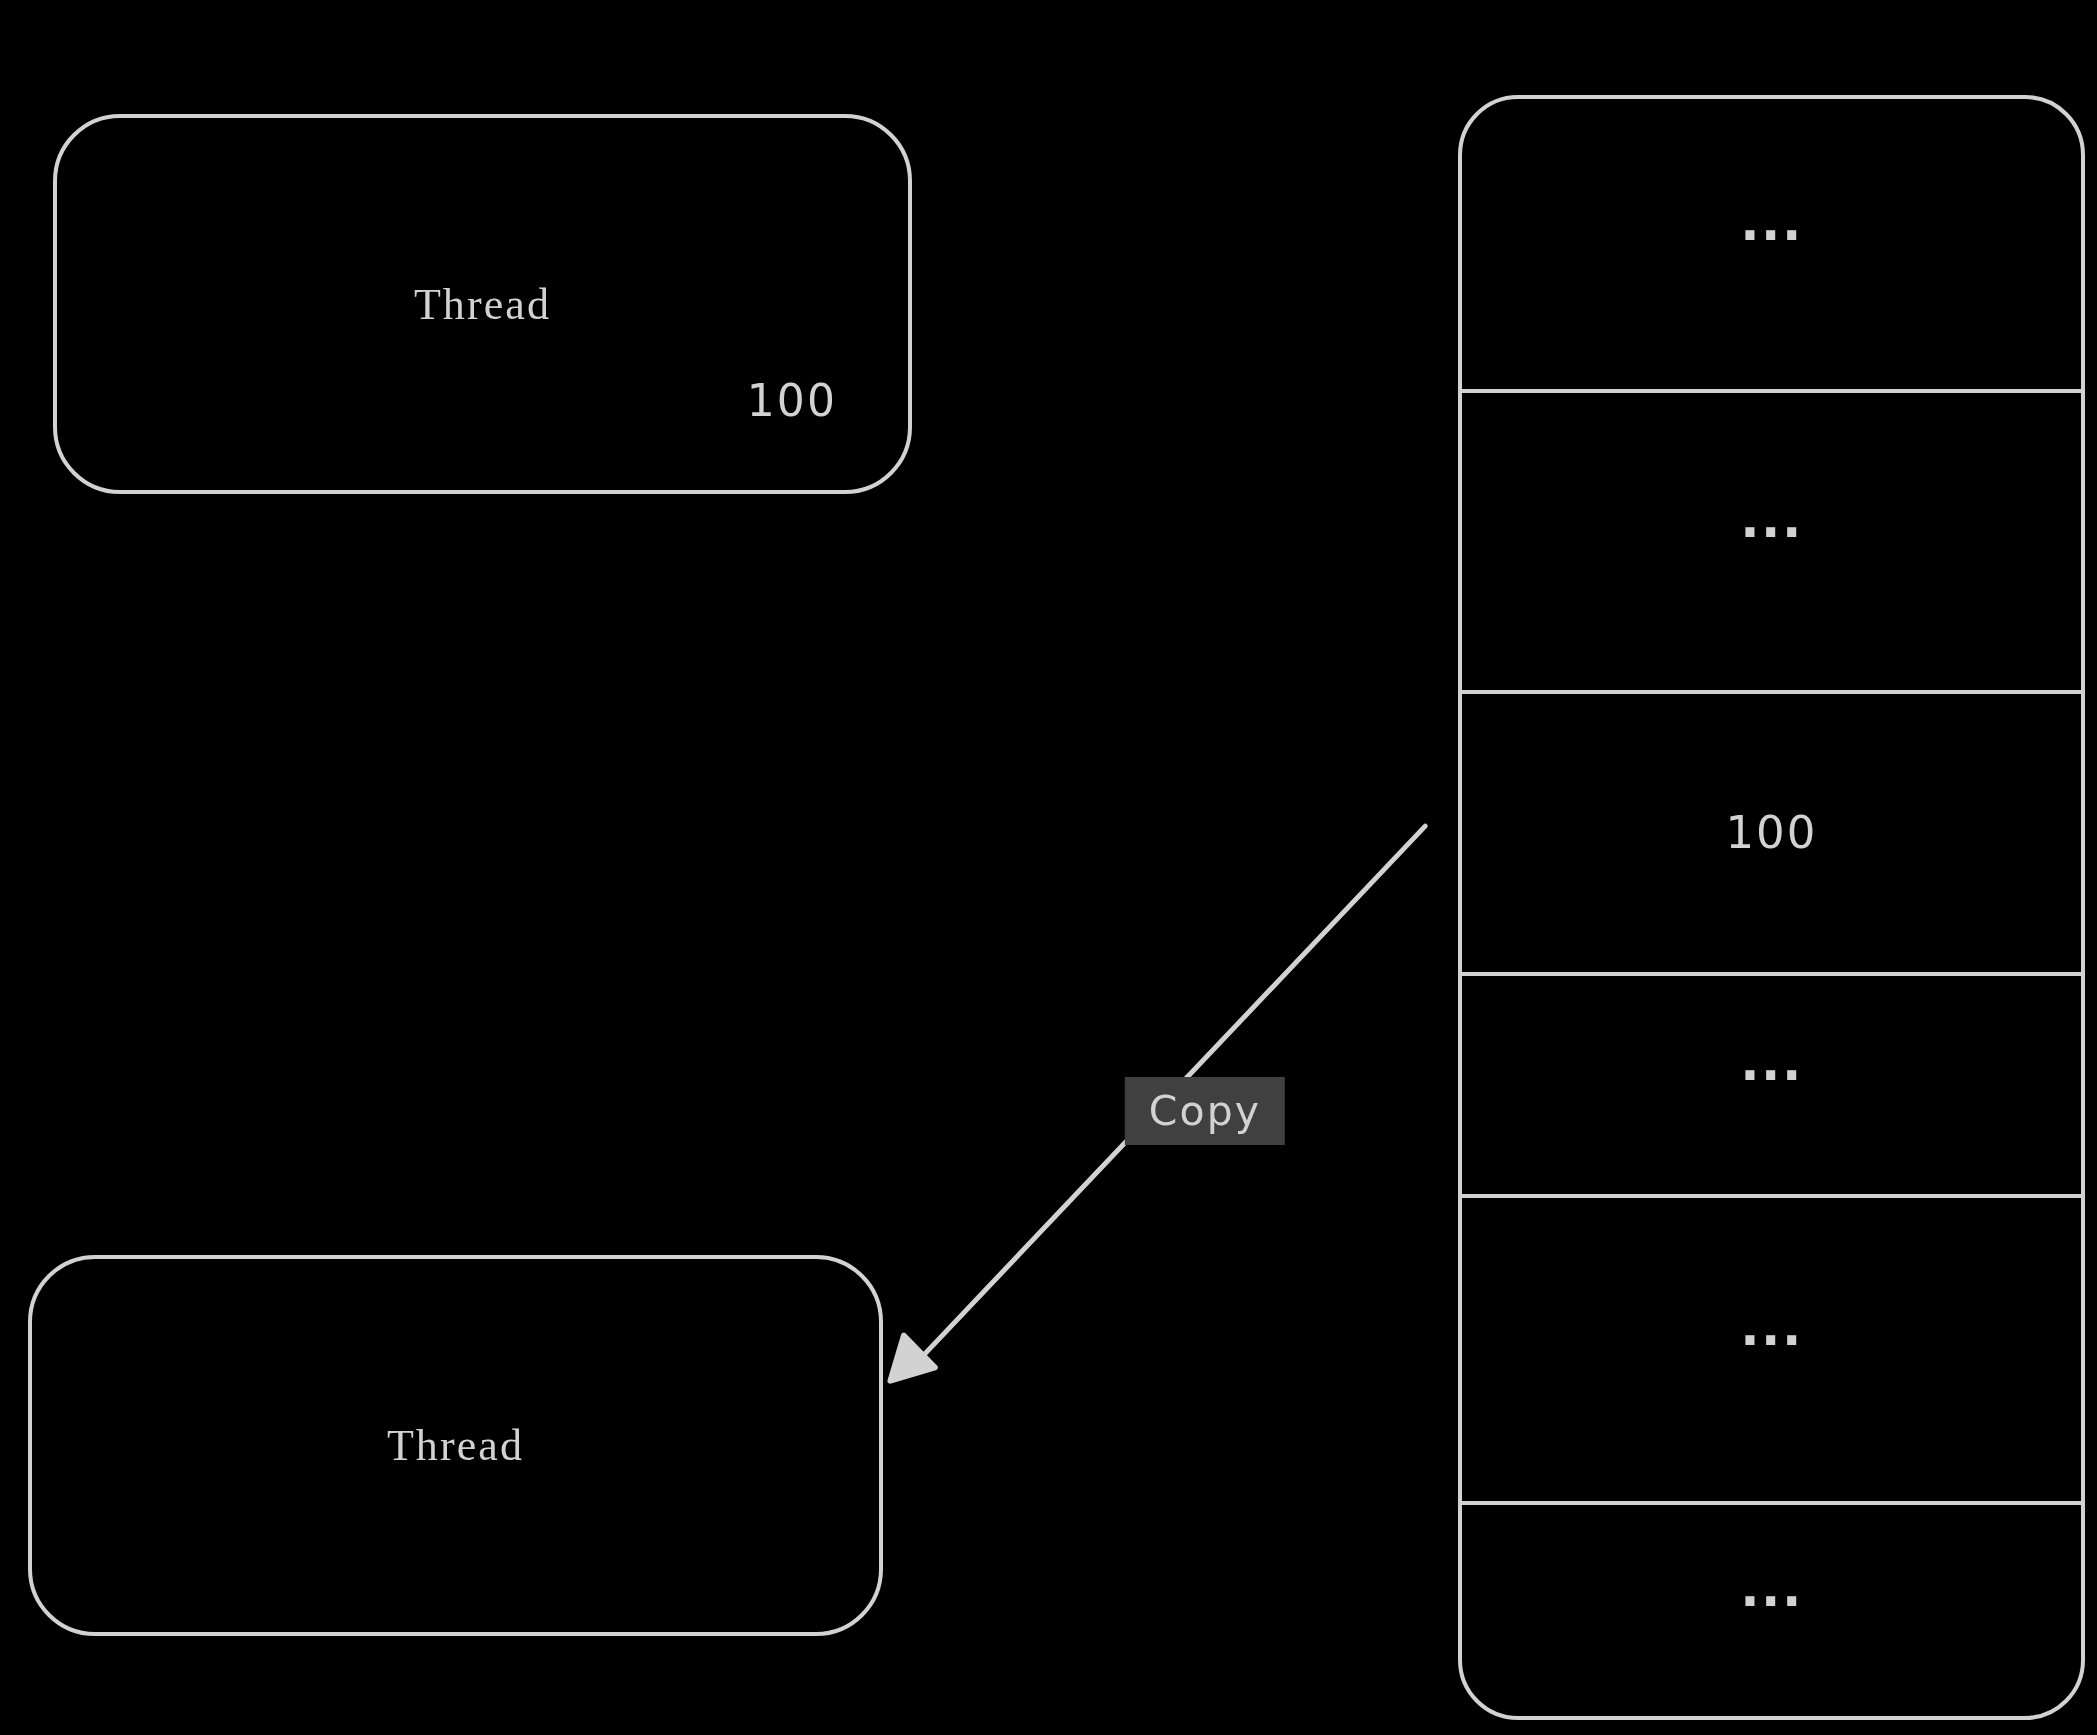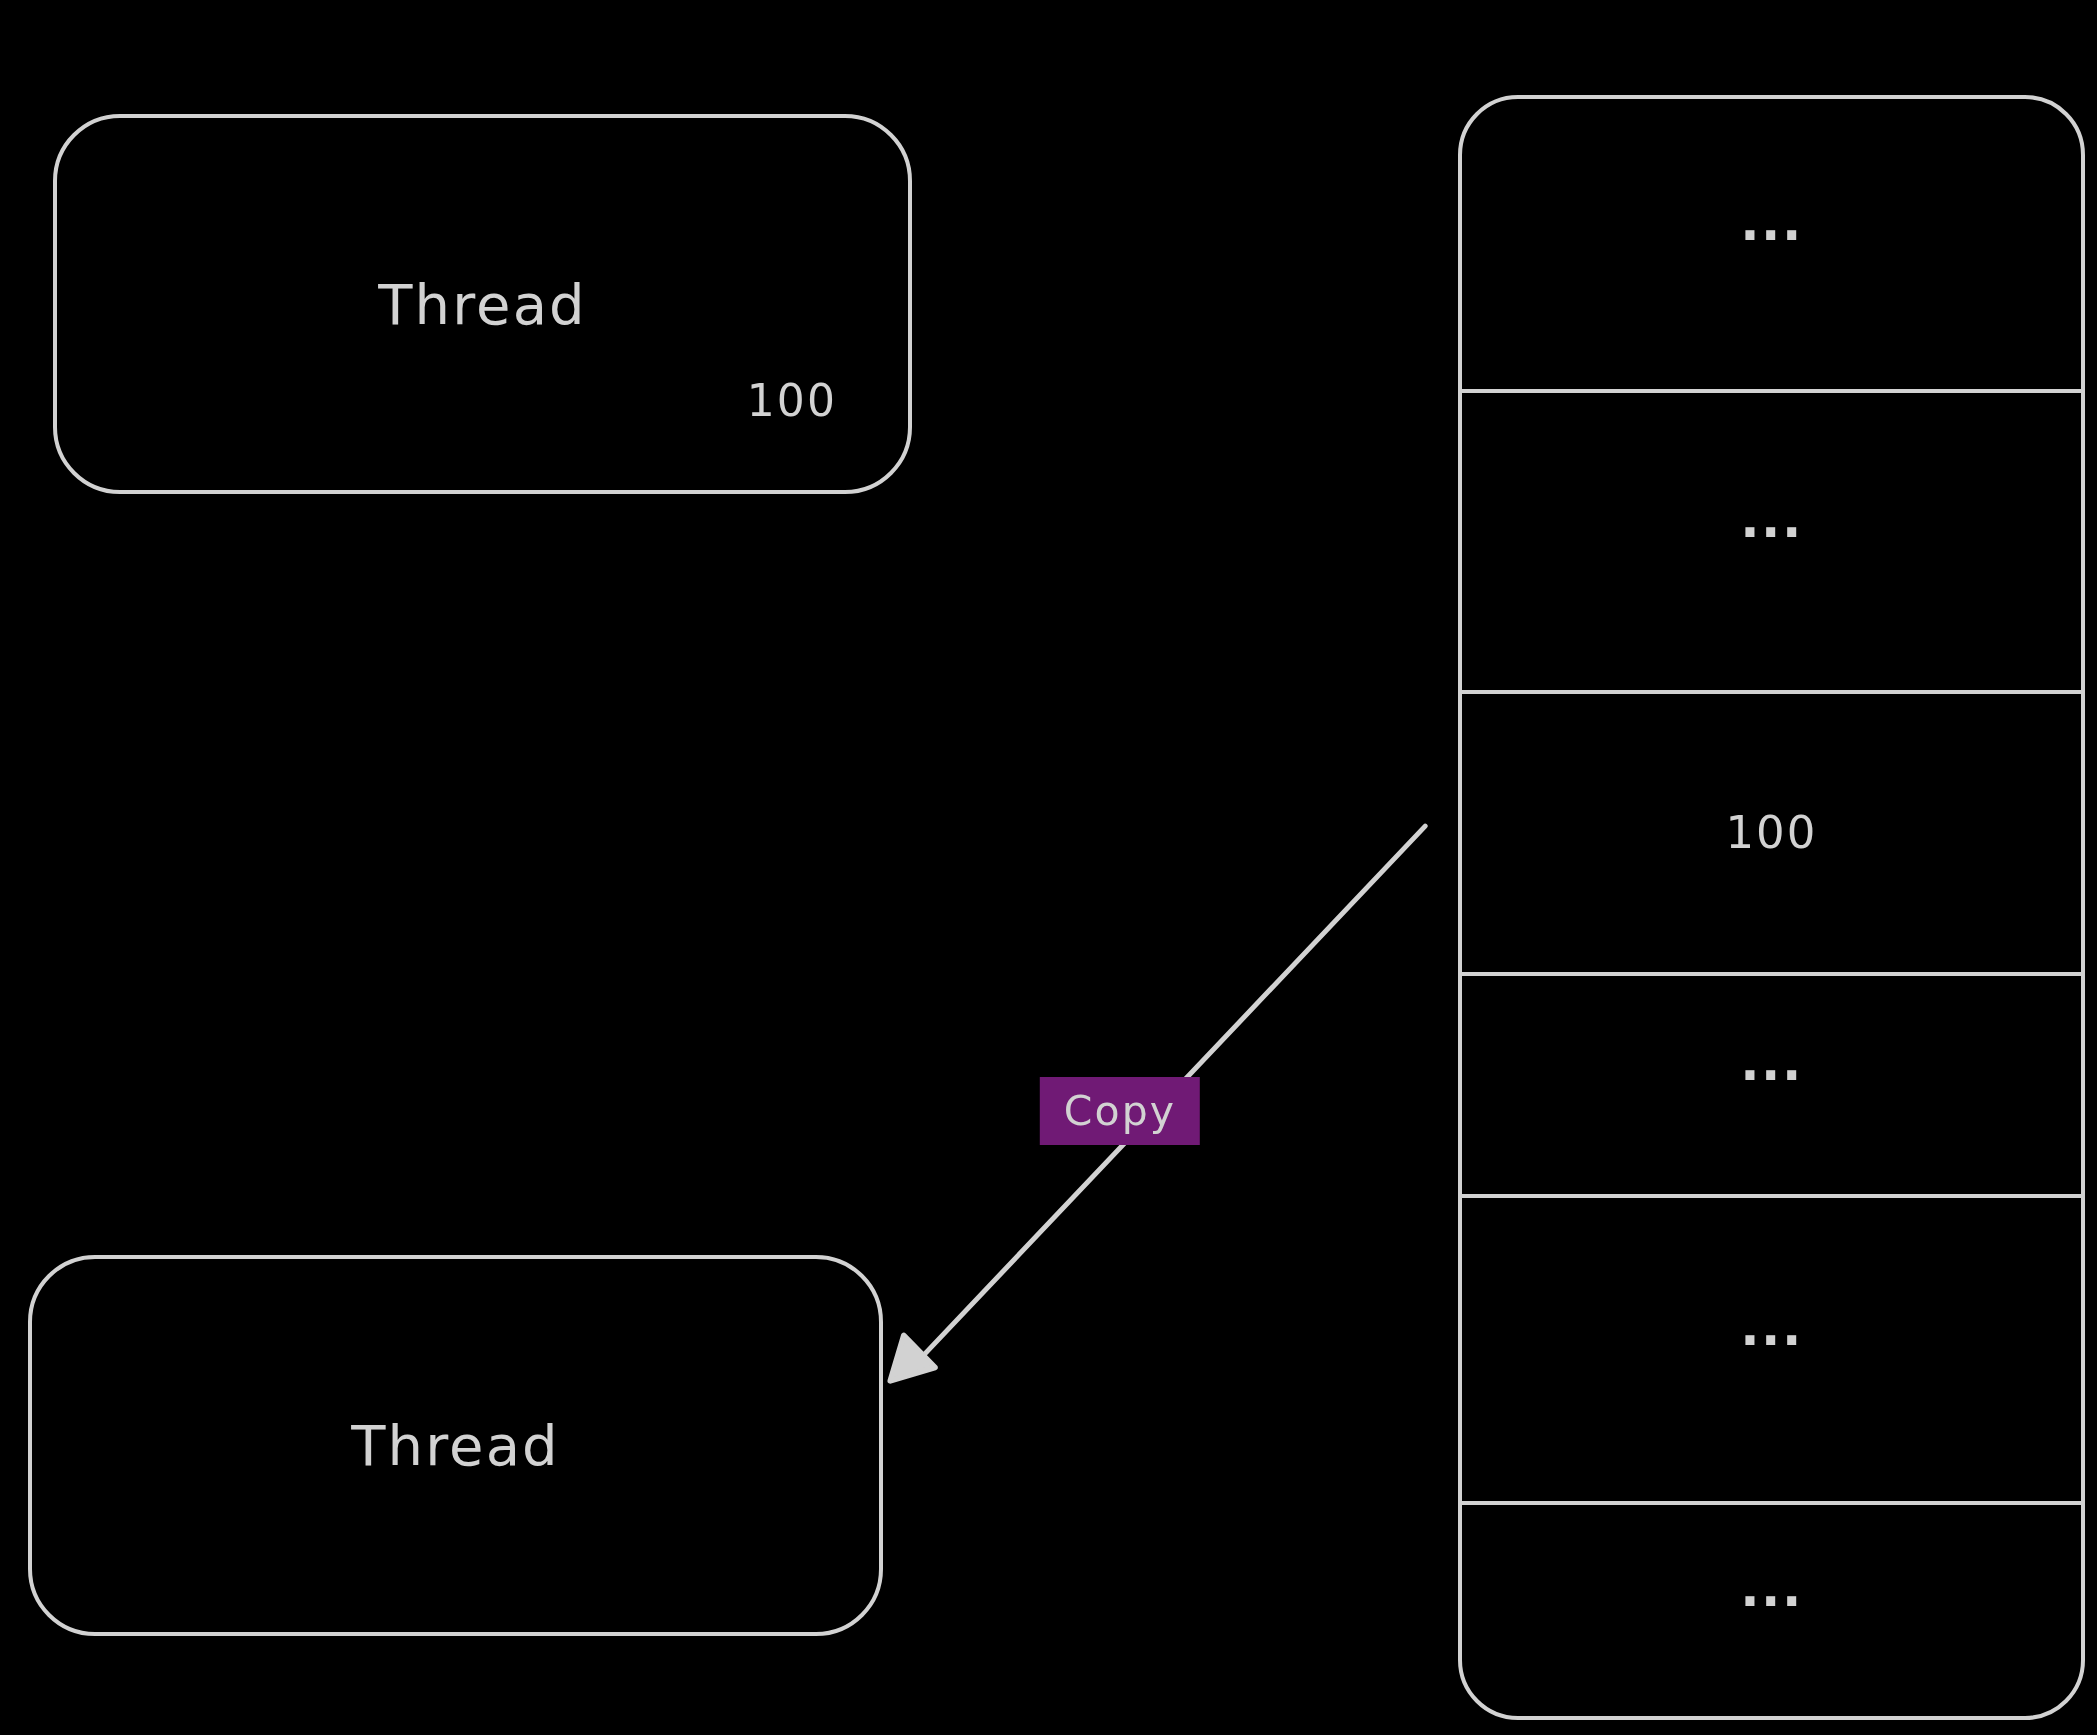--- a/index.html
+++ b/index.html
@@ -33,22 +33,23 @@
     width: 859px;
     height: 380px;
   }
   #thread-box-bottom {
     left: 28px;
     top: 1255px;
     width: 855px;
     height: 381px;
   }
   .thread-label {
-    font-size: 56px;
+    font-size: 44px;
     letter-spacing: 2.1px;
+    font-family: Liberation Serif, serif;
   }
   .thread-value {
     position: absolute;
     right: 71px;
     bottom: 64px;
     font-size: 44px;
     letter-spacing: 2.1px;
   }
 
   
@@ -97,24 +98,24 @@
   #arrow-svg {
     position: absolute;
     left: 0;
     top: 0;
     width: 2097px;
     height: 1736px;
     pointer-events: none;
   }
   #copy-arrow-label {
     position: absolute;
-    left: 1120px;
+    left: 1205px;
     top: 1111px;
     transform: translate(-50%, -50%);
-    background: #701a75;
+    background: #404040;
     padding: 10px 24px;
     font-size: 41px;
     letter-spacing: 2.1px;
   }
 </style>
 </head>
 <body>
 
 <div id="canvas">
 

